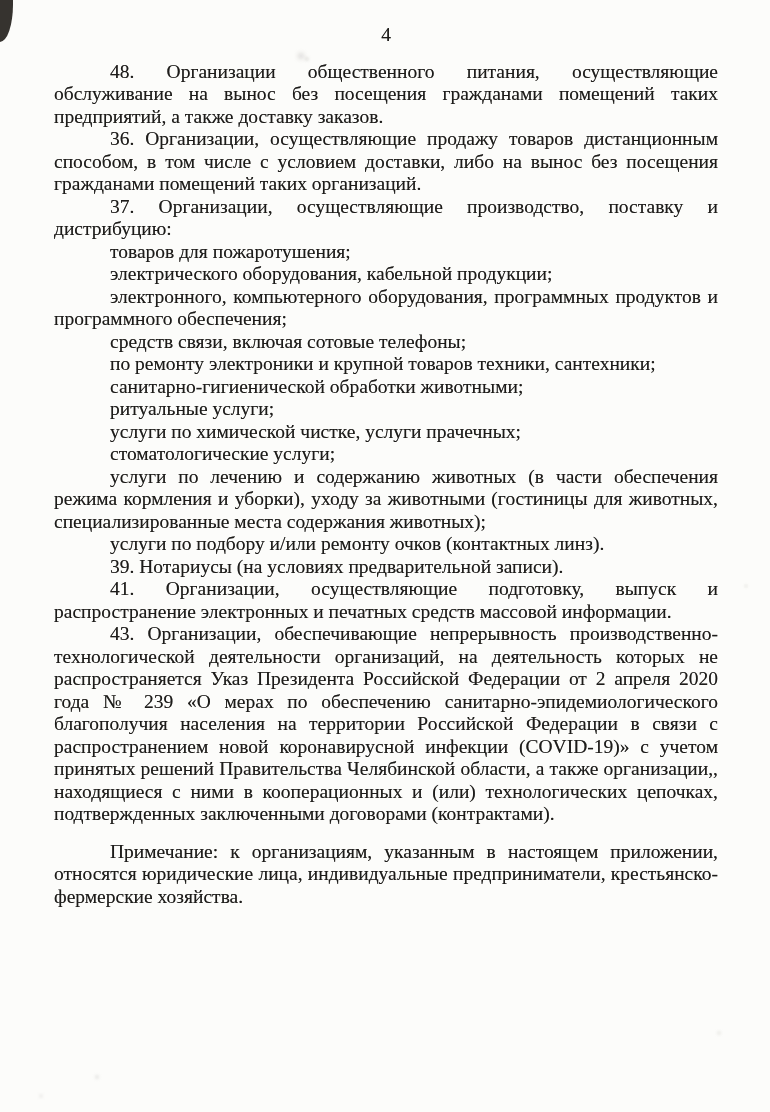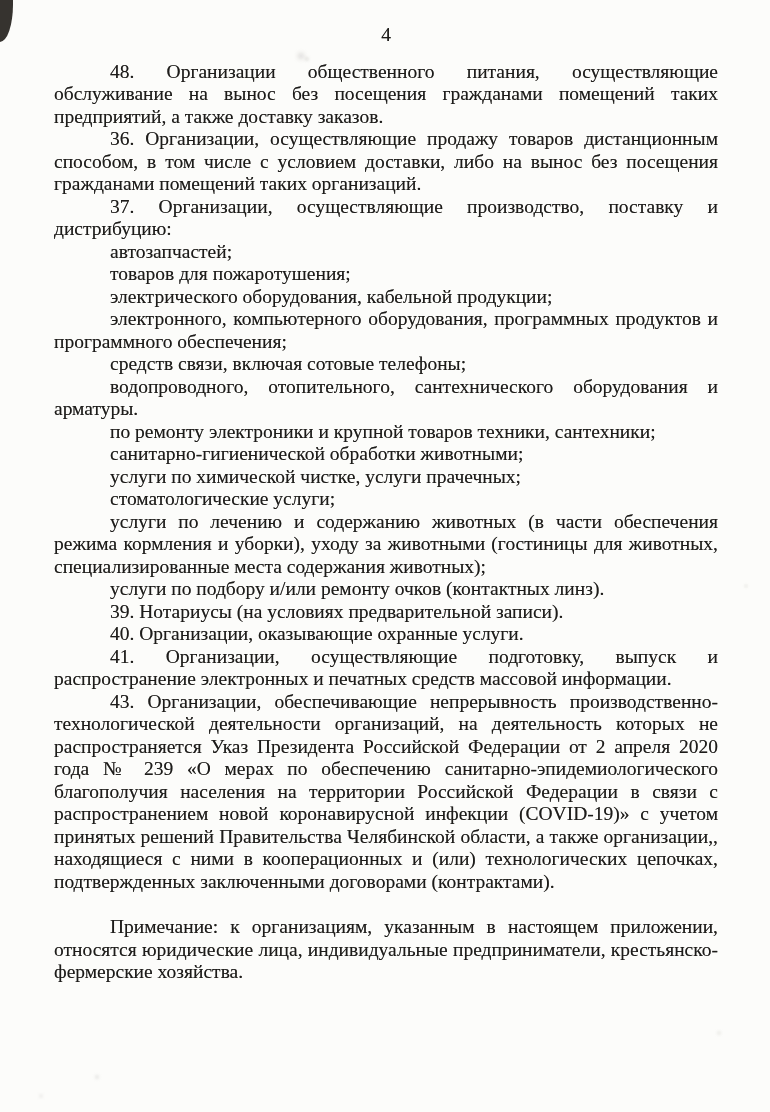--- a/index.html
+++ b/index.html
@@ -25,21 +25,21 @@
   .page-number {
     text-align: center;
     margin: 0 0 14px 0;
   }
   .para {
     margin: 0;
     text-align: justify;
     text-indent: 56px;
   }
   .note {
-    margin-top: 23px;
+    margin-top: 15px;
   }
   .corner-mark {
     position: absolute;
     top: 0;
     left: 0;
     width: 13px;
     height: 42px;
     background: #36332f;
     border-bottom-right-radius: 100% 90%;
     text-shadow: none;
@@ -64,31 +64,29 @@
 
 <div class="page">
   <div class="corner-mark"></div>
   <div class="scan-noise"></div>
 
   <div class="page-number">4</div>
 
   <p class="para">48. Организации общественного питания, осуществляющие обслуживание на вынос без посещения гражданами помещений таких предприятий, а также доставку заказов.</p>
   <p class="para">36. Организации, осуществляющие продажу товаров дистанционным способом, в том числе с условием доставки, либо на вынос без посещения гражданами помещений таких организаций.</p>
   <p class="para">37. Организации, осуществляющие производство, поставку и дистрибуцию:</p>
-  <p class="para">автозапчастей;</p>
   <p class="para">товаров для пожаротушения;</p>
   <p class="para">электрического оборудования, кабельной продукции;</p>
   <p class="para">электронного, компьютерного оборудования, программных продуктов и программного обеспечения;</p>
   <p class="para">средств связи, включая сотовые телефоны;</p>
-  <p class="para">водопроводного, отопительного, сантехнического оборудования и арматуры.</p>
   <p class="para">по ремонту электроники и крупной товаров техники, сантехники;</p>
   <p class="para">санитарно-гигиенической обработки животными;</p>
+  <p class="para">ритуальные услуги;</p>
   <p class="para">услуги по химической чистке, услуги прачечных;</p>
   <p class="para">стоматологические услуги;</p>
   <p class="para">услуги по лечению и содержанию животных (в части обеспечения режима кормления и уборки), уходу за животными (гостиницы для животных, специализированные места содержания животных);</p>
   <p class="para">услуги по подбору и/или ремонту очков (контактных линз).</p>
   <p class="para">39. Нотариусы (на условиях предварительной записи).</p>
-  <p class="para">40. Организации, оказывающие охранные услуги.</p>
   <p class="para">41. Организации, осуществляющие подготовку, выпуск и распространение электронных и печатных средств массовой информации.</p>
   <p class="para">43. Организации, обеспечивающие непрерывность производственно-технологической деятельности организаций, на деятельность которых не распространяется Указ Президента Российской Федерации от 2 апреля 2020 года № 239 «О мерах по обеспечению санитарно-эпидемиологического благополучия населения на территории Российской Федерации в связи с распространением новой коронавирусной инфекции (COVID-19)» с учетом принятых решений Правительства Челябинской области, а также организации,, находящиеся с ними в кооперационных и (или) технологических цепочках, подтвержденных заключенными договорами (контрактами).</p>
 
   <p class="para note">Примечание: к организациям, указанным в настоящем приложении, относятся юридические лица, индивидуальные предприниматели, крестьянско-фермерские хозяйства.</p>
 </div>
 
 </body></html>

